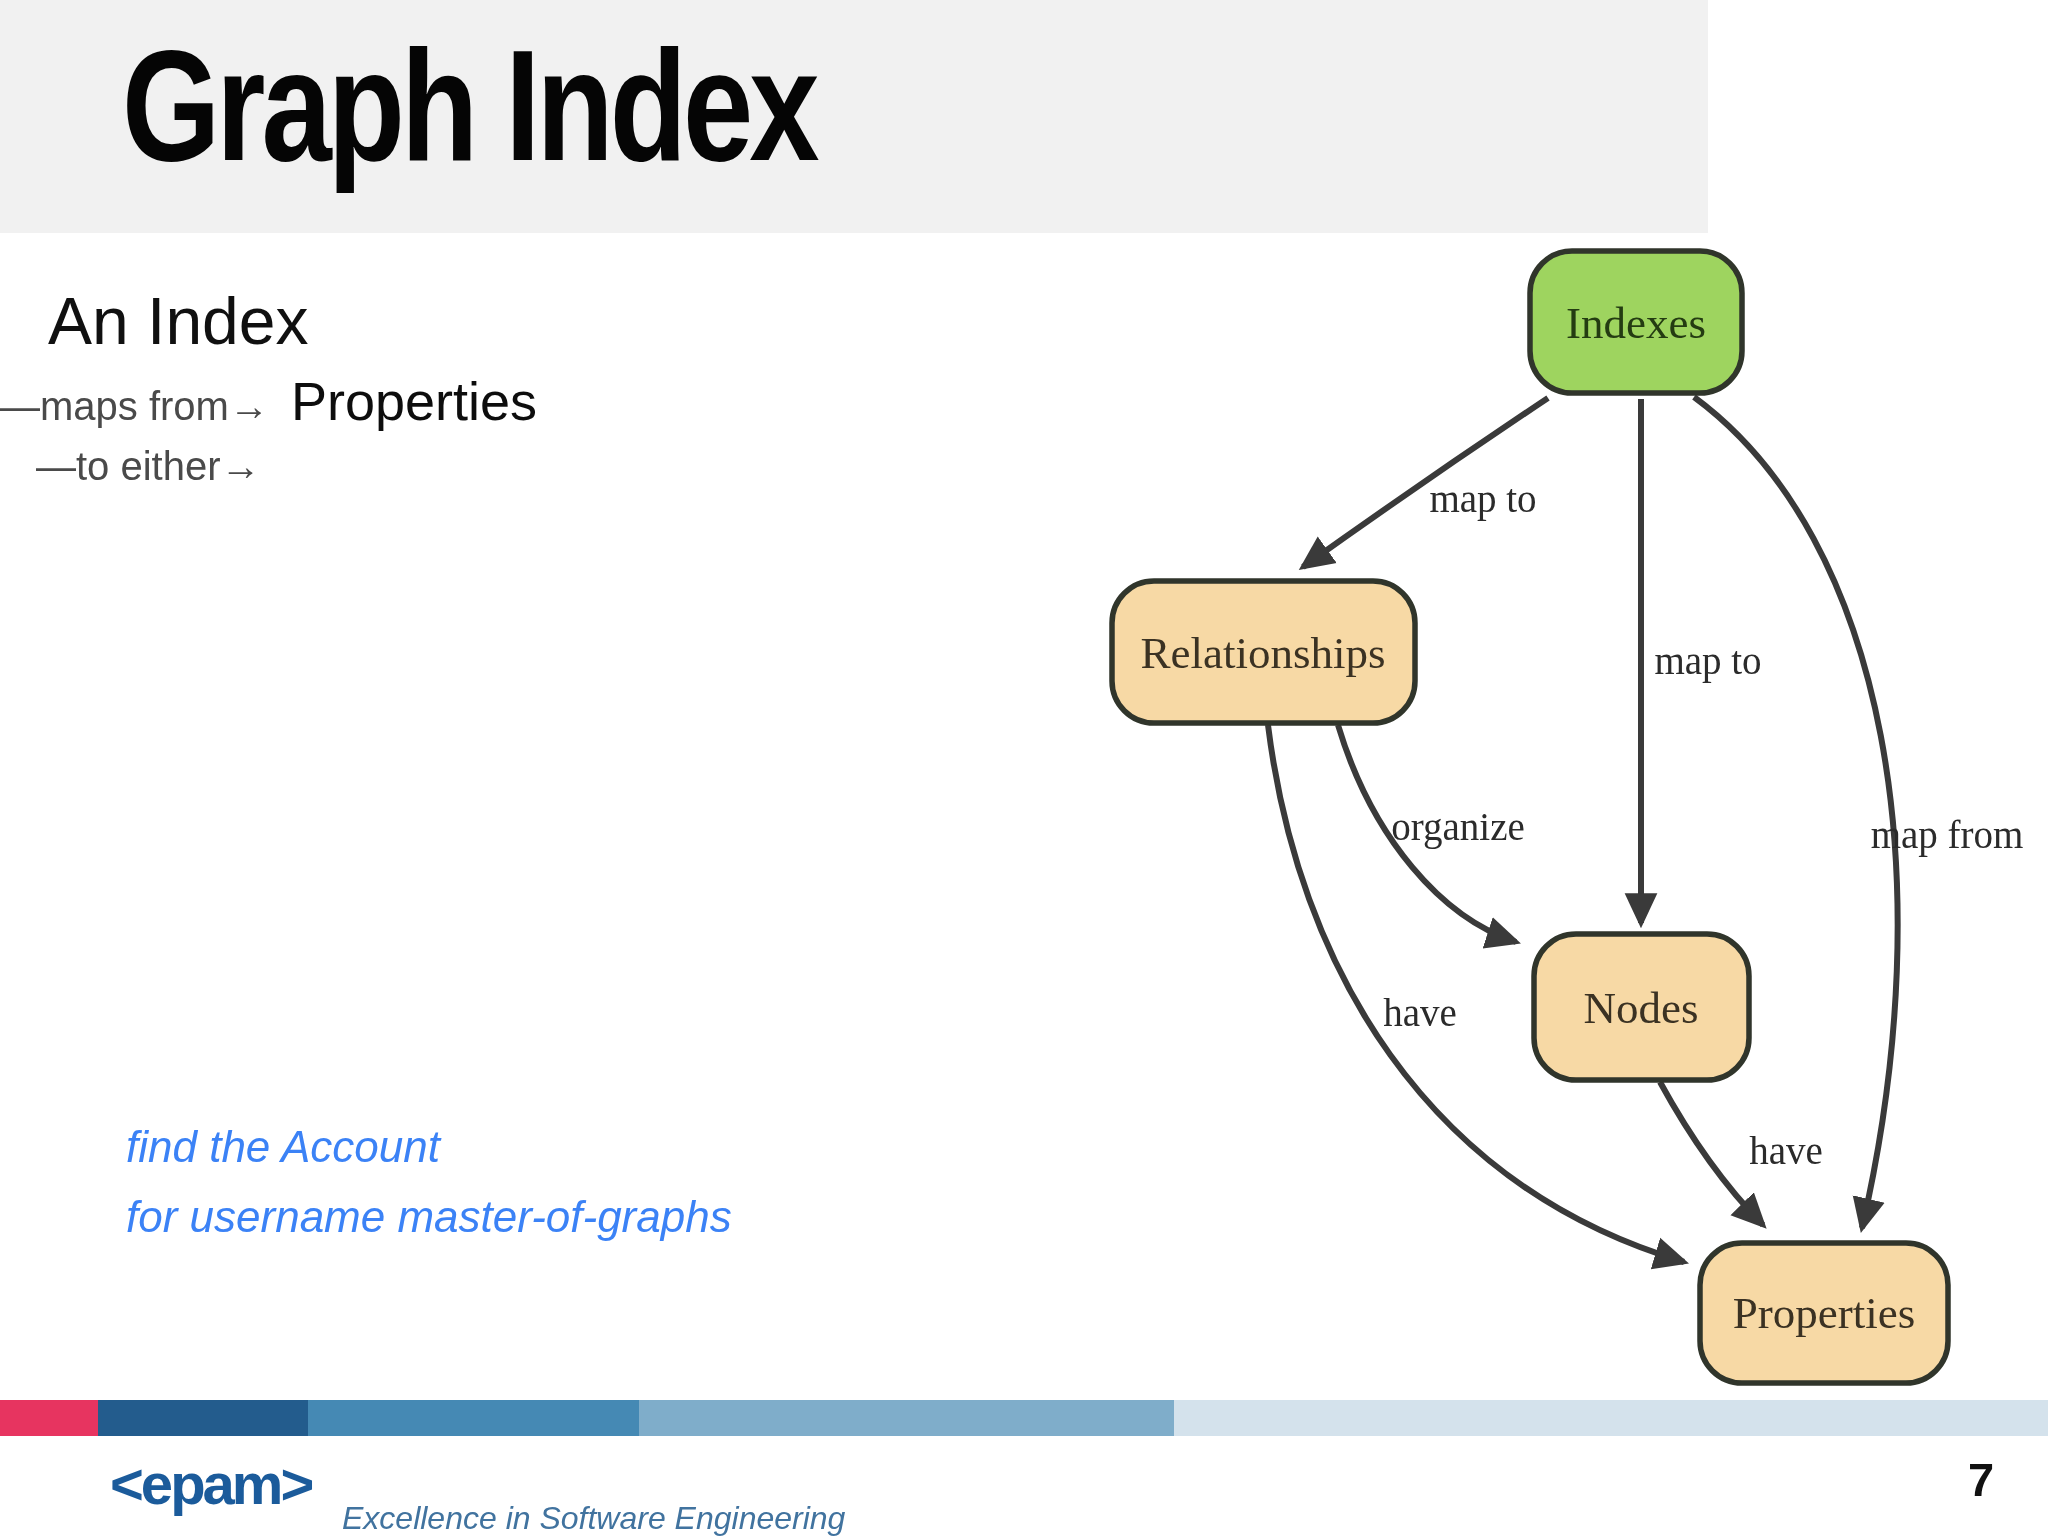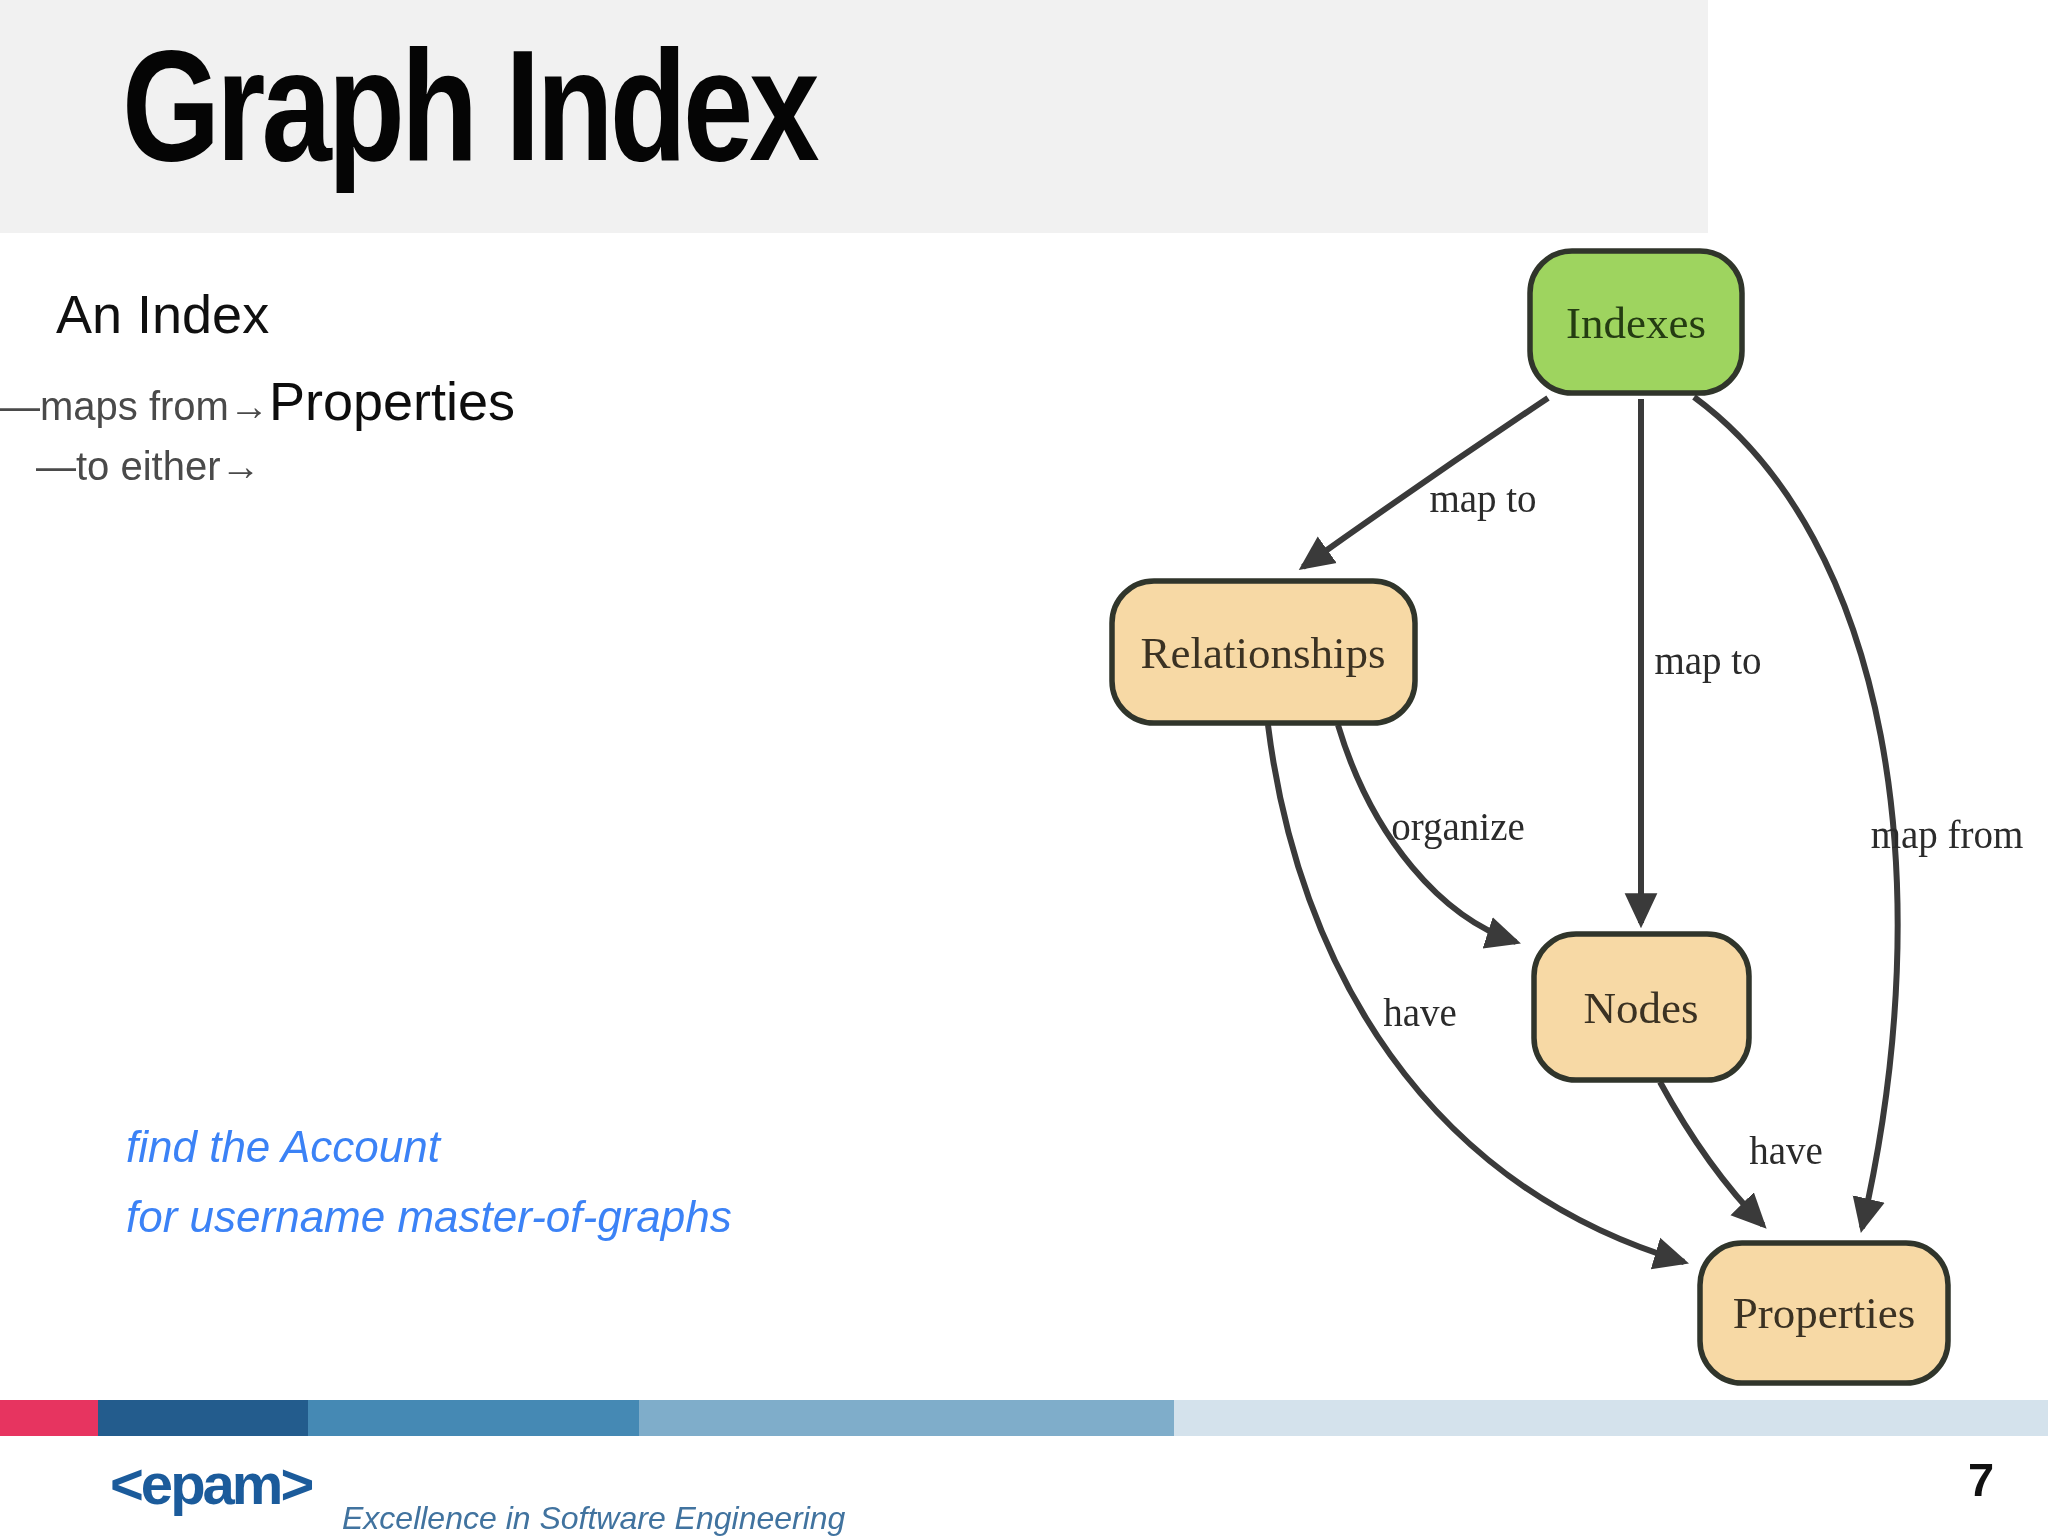--- a/index.html
+++ b/index.html
@@ -11,26 +11,26 @@
     position:absolute;left:0;top:0;width:1708px;height:233px;
     background:#f1f1f1;
   }
   .slide-title{
     position:absolute;left:122px;top:26px;
     font-size:158px;font-weight:bold;letter-spacing:-5px;line-height:1;
     color:#050505;transform:scaleX(0.80);transform-origin:left top;
     white-space:nowrap;
   }
   .heading{
-    position:absolute;left:12px;top:283px;font-size:54px;color:#101010;
+    position:absolute;left:4px;top:283px;font-size:66px;color:#101010;
     white-space:nowrap;
     padding-left:44px;
   }
   .bullet{
-    position:absolute;left:0;display:flex;align-items:baseline;
+    position:absolute;left:0;display:flex;align-items:baseline;gap:22px;
     white-space:nowrap;
   }
   .bullet.row2{top:370px;}
   .bullet.row3{top:444px;margin-left:36px;}
   .bullet .prefix{font-size:40px;color:#4a4a4a;}
   .bullet .emphasis{font-size:54px;color:#0d0d0d;}
   .notes{
     position:absolute;left:126px;top:1112px;font-style:italic;
     font-size:44px;color:#3b82f6;line-height:70px;white-space:nowrap;
   }

